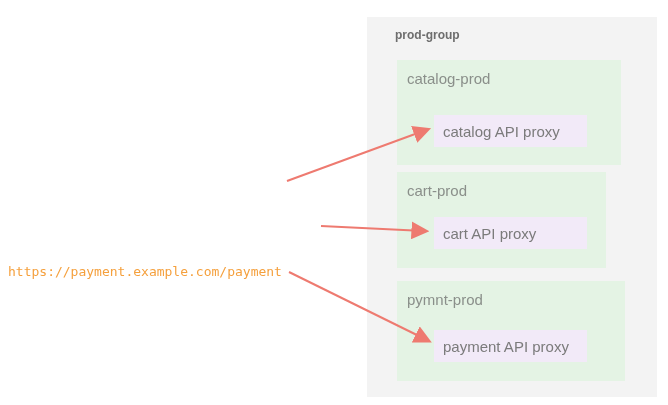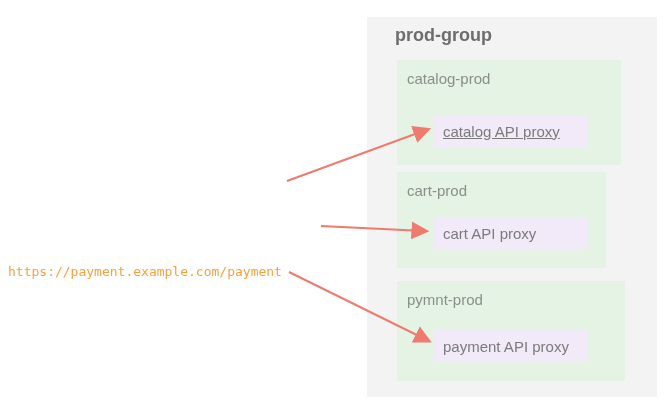--- a/index.html
+++ b/index.html
@@ -18,39 +18,39 @@
   }
   .url-0{top:174px;}
   .url-1{top:219px;}
   .url-2{top:264px;}
   .group{
     position:absolute;left:367px;top:17px;width:290px;height:380px;
     background:#f3f3f3;
   }
   .group-title{
     position:absolute;left:28px;top:10px;
-    font-size:18px;line-height:16px;font-weight:bold;color:#6d6d6d;
+    font-size:12px;line-height:16px;font-weight:bold;color:#6d6d6d;
   }
   .env{
     position:absolute;left:30px;width:209px;background:#e4f3e4;
   }
   .env-0{top:43px;height:105px;padding-left:15px;}
   .env-1{top:155px;height:96px;}
   .env-2{top:264px;height:100px;padding-left:19px;}
   .env-name{
     position:absolute;left:10px;top:11px;
     font-size:15px;line-height:16px;color:#8a8f8a;white-space:nowrap;
   }
   .proxy{
     position:absolute;left:37px;width:153px;height:32px;
     background:#f2eaf8;box-sizing:border-box;
     display:flex;align-items:center;padding-left:9px;
     font-size:15px;color:#7b7b7b;white-space:nowrap;
   }
-  .proxy-0{top:55px;text-decoration:underline;}
+  .proxy-0{top:55px;}
   .proxy-1{top:45px;}
   .proxy-2{top:49px;}
   .arrow-layer{
     position:absolute;left:0;top:0;width:668px;height:405px;
     pointer-events:none;
   }
 </style>
 </head>
 <body>
 

